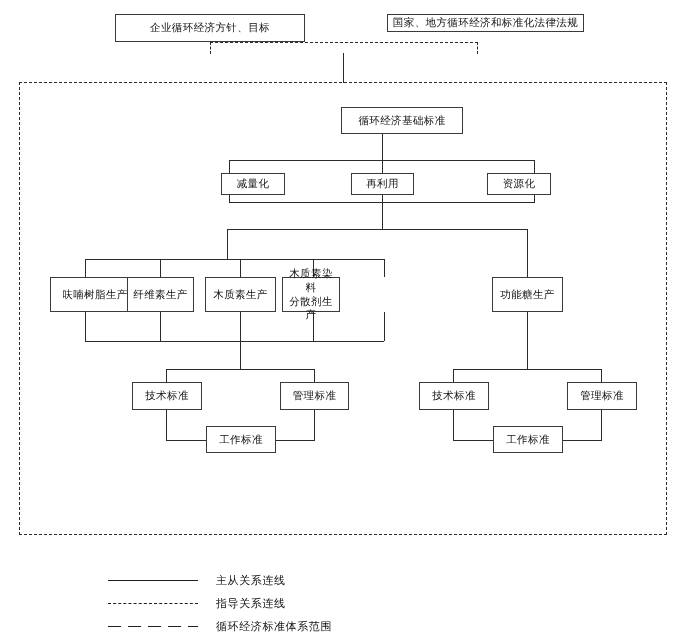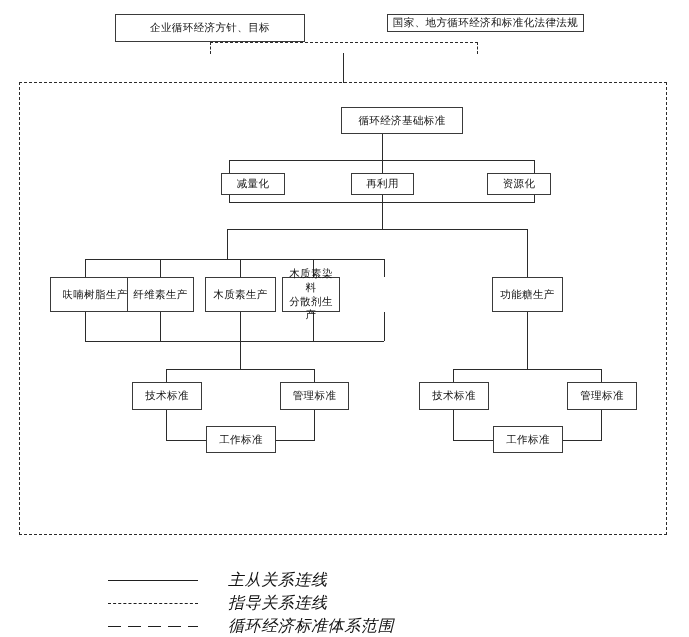--- a/index.html
+++ b/index.html
@@ -89,26 +89,25 @@
   .legend-swatch.solid  { border-top-style: solid; }
   .legend-swatch.dotted { border-top-style: dashed; border-top-width: 1px; }
   .legend-swatch.dashed-long {
     border-top-style: none;
     height: 1px;
     background-image: repeating-linear-gradient(
         to right, #1f1f1f 0 13px, transparent 13px 20px);
   }
   .legend-label {
     position: absolute;
-    left: 120px;
-    font-size: 16px;
+    left: 108px;
+    font-size: 11px;
     letter-spacing: 0.6px;
     white-space: nowrap;
     color: #111111;
-    font-style: italic;
   }
 </style>
 </head>
 <body>
 
 <div id="canvas">
 
   <div class="box" id="box-policy" style="left:115px; top:14px; width:190px; height:28px;">企业循环经济方针、目标</div>
 
   <div class="box" id="box-law" style="left:387px; top:14px; width:197px; height:18px;">国家、地方循环经济和标准化法律法规</div>

